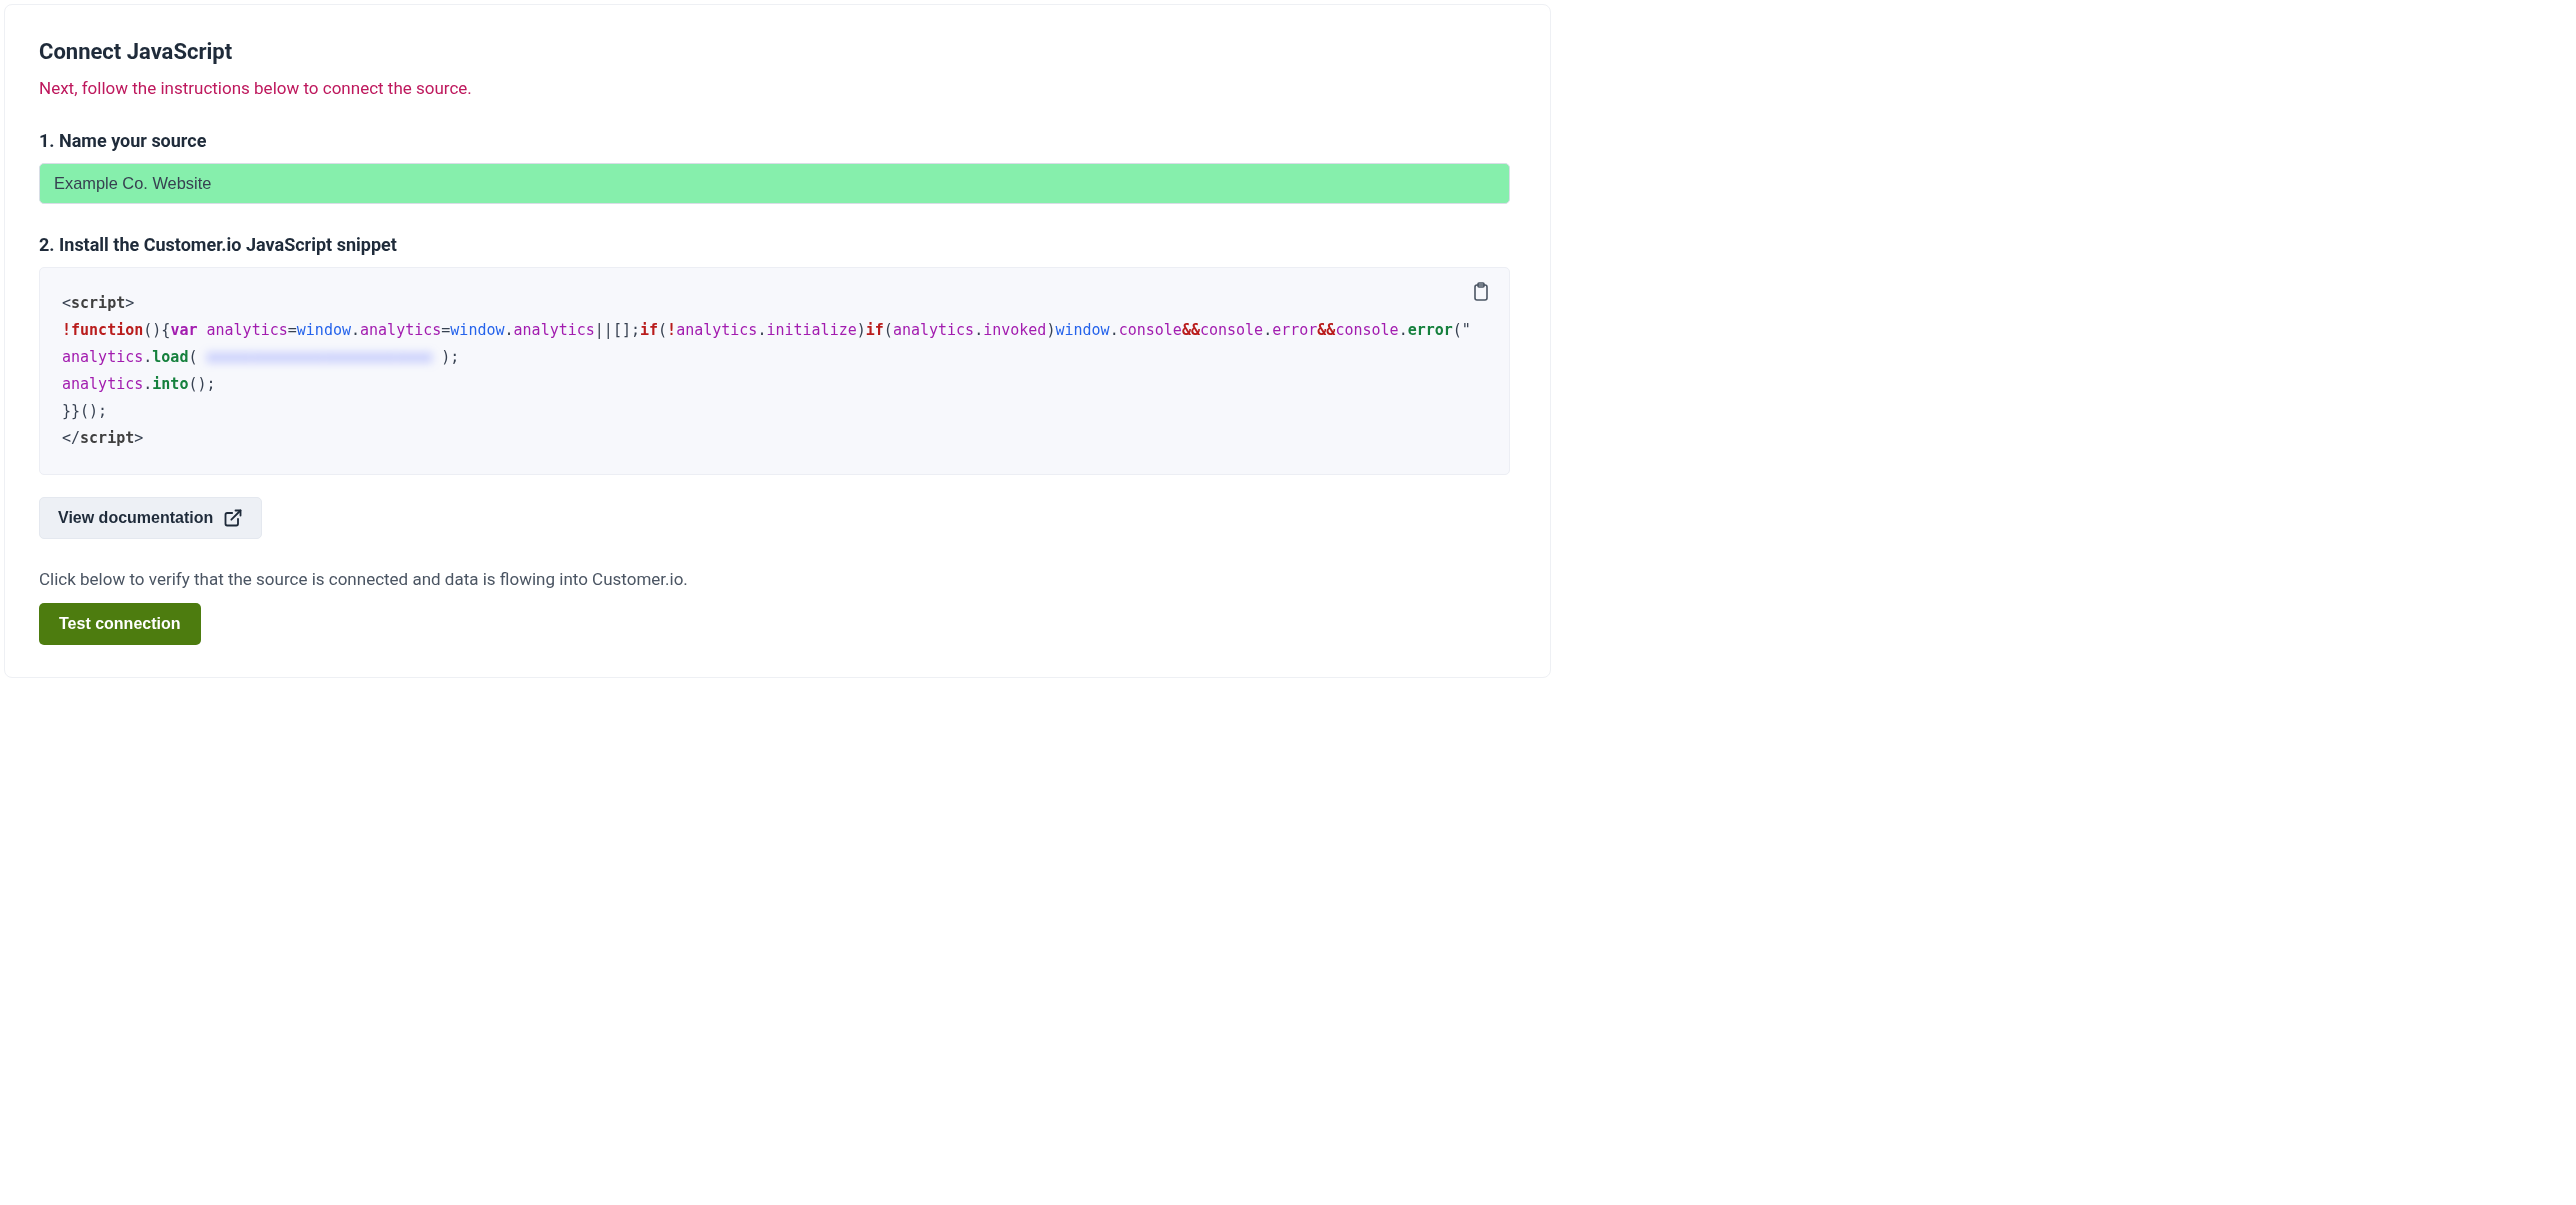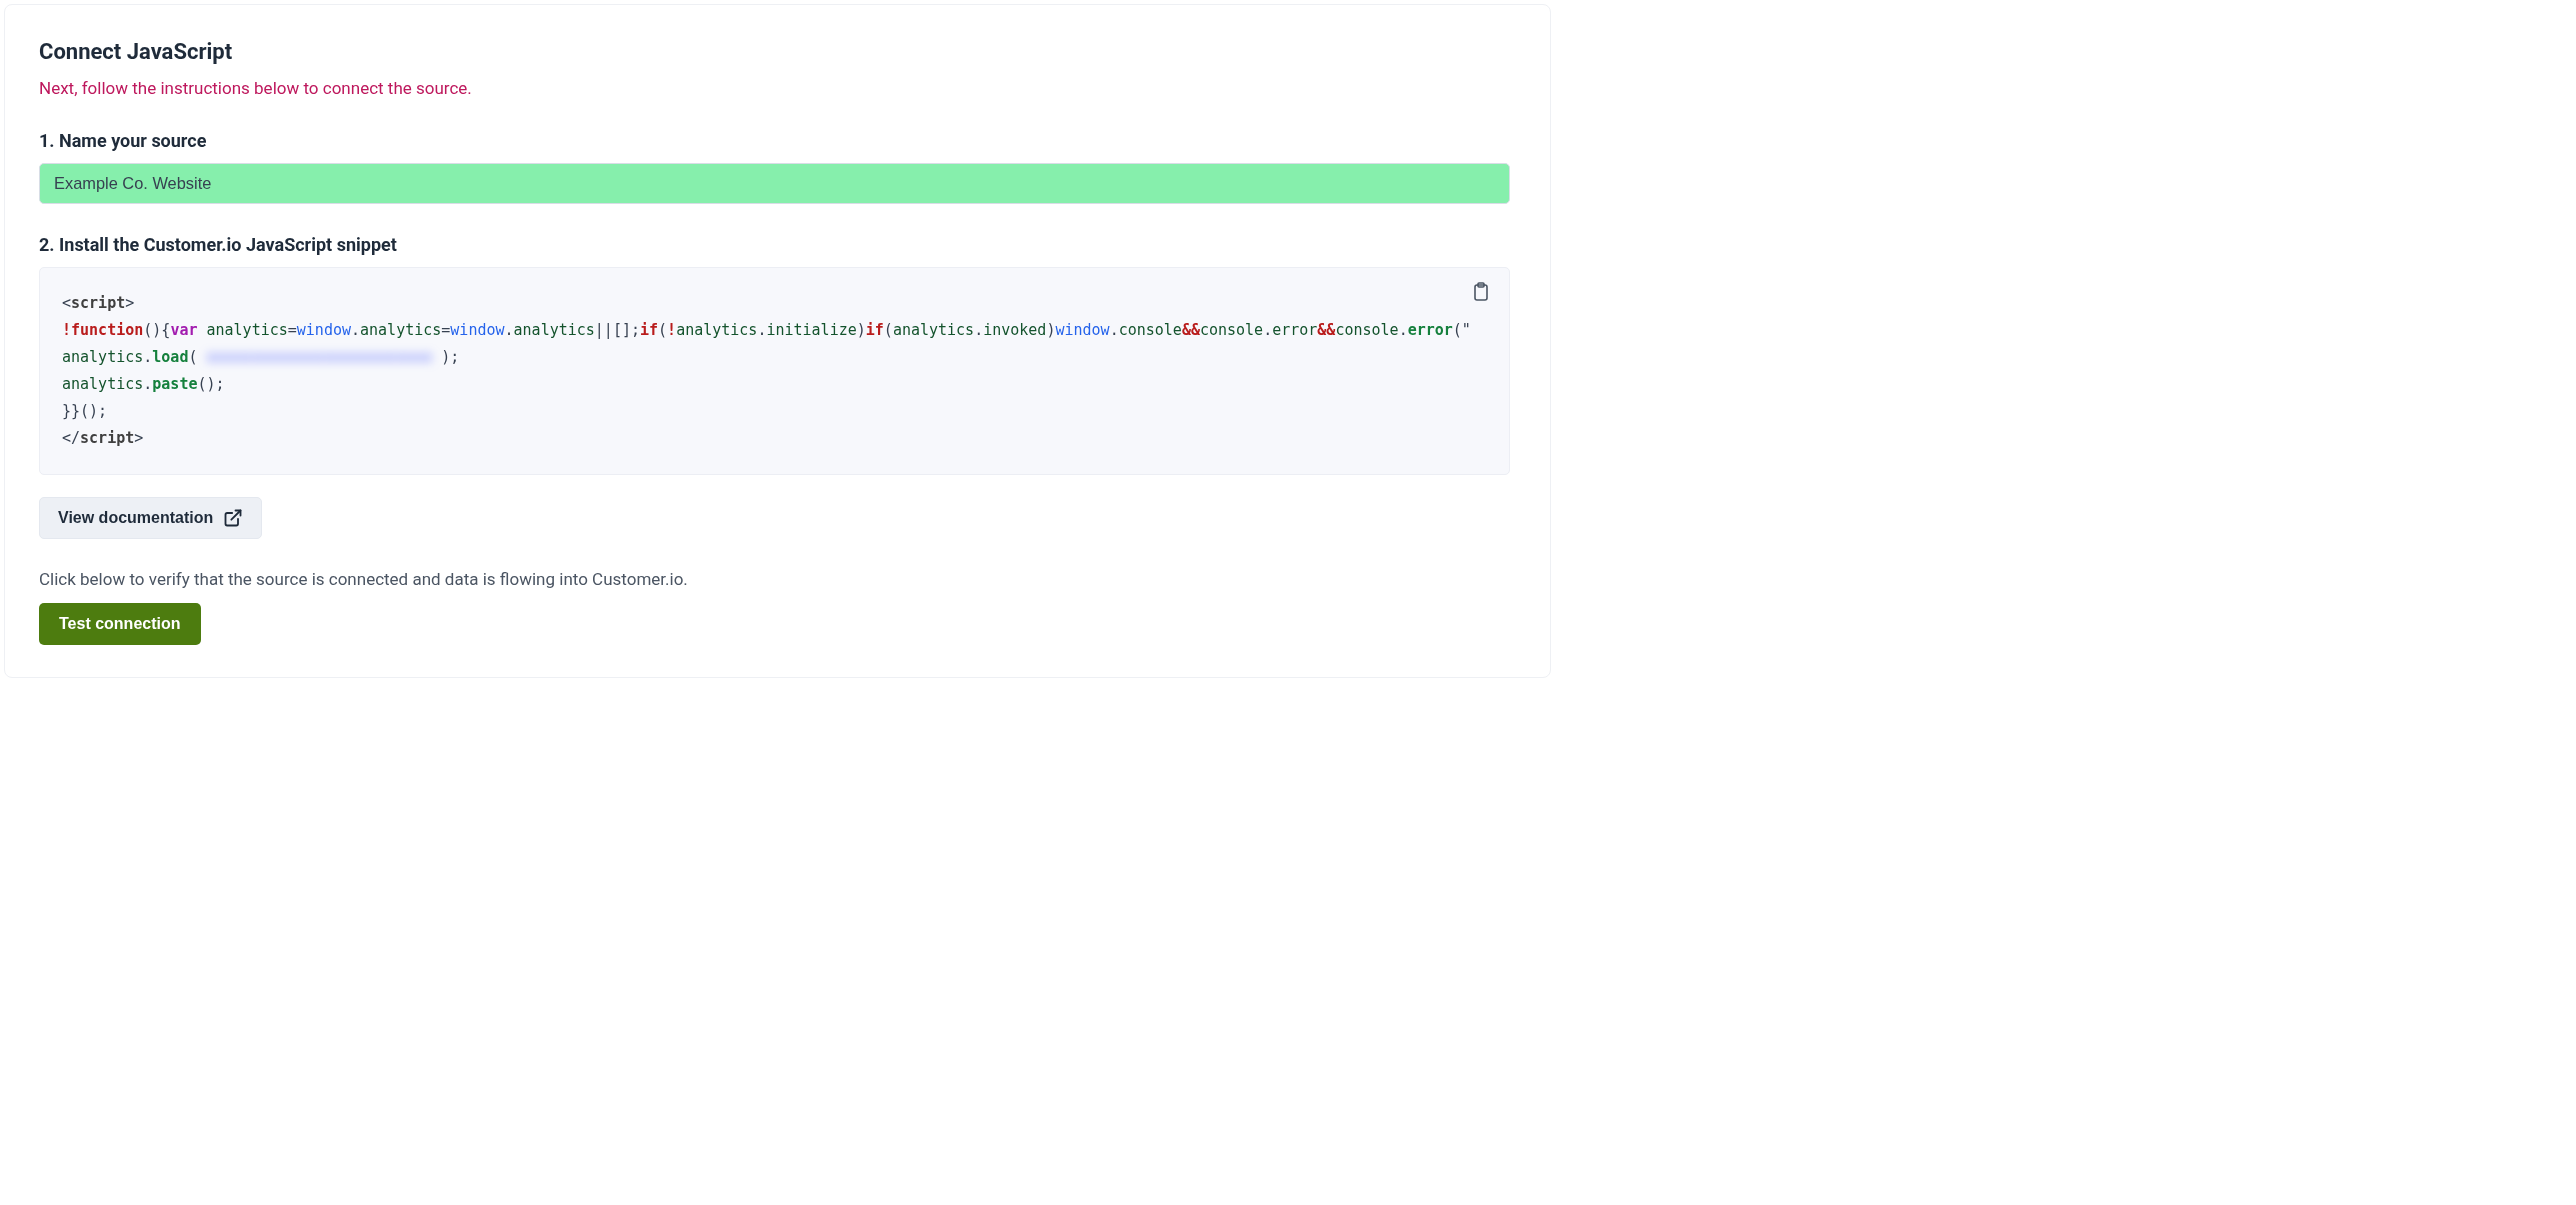--- a/index.html
+++ b/index.html
@@ -61,21 +61,21 @@
     font-size: 15px;
     line-height: 1.8;
     color: #374151;
     white-space: pre;
     overflow-x: hidden;
   }
   .tok-tag { color: #404040; font-weight: 600; margin-top: 21px; }
   .tok-punct { color: #374151; }
   .tok-kw { color: #b91c1c; font-weight: 600; }
   .tok-kw2 { color: #a21caf; font-weight: 600; }
-  .tok-id { color: #14532d; }
+  .tok-id { color: #a21caf; }
   .tok-win { color: #2563eb; }
   .tok-op { color: #b91c1c; font-weight: 600; }
   .tok-fn { color: #15803d; font-weight: 600; }
   .blurred {
     filter: blur(5px);
     color: #5b6cff;
     user-select: none;
   }
   .copy-btn {
     position: absolute;
@@ -135,21 +135,21 @@
   <div class="code-block-wrap">
     <button class="copy-btn" aria-label="Copy">
       <svg width="18" height="20" viewBox="0 0 18 20" fill="none" stroke="currentColor" stroke-width="1.6">
         <rect x="3" y="3" width="12" height="15" rx="2"></rect>
         <rect x="6" y="1" width="6" height="4" rx="1"></rect>
       </svg>
     </button>
     <div class="code-block"><span class="tok-punct">&lt;</span><span class="tok-tag">script</span><span class="tok-punct">&gt;</span>
 <span class="tok-op">!</span><span class="tok-kw">function</span><span class="tok-punct">(){</span><span class="tok-kw2">var</span><span> </span><span class="tok-id">analytics</span><span class="tok-punct">=</span><span class="tok-win">window</span><span class="tok-punct">.</span><span class="tok-id">analytics</span><span class="tok-punct">=</span><span class="tok-win">window</span><span class="tok-punct">.</span><span class="tok-id">analytics</span><span class="tok-punct">||[];</span><span class="tok-kw">if</span><span class="tok-punct">(</span><span class="tok-op">!</span><span class="tok-id">analytics</span><span class="tok-punct">.</span><span class="tok-id">initialize</span><span class="tok-punct">)</span><span class="tok-kw">if</span><span class="tok-punct">(</span><span class="tok-id">analytics</span><span class="tok-punct">.</span><span class="tok-id">invoked</span><span class="tok-punct">)</span><span class="tok-win">window</span><span class="tok-punct">.</span><span class="tok-id">console</span><span class="tok-op">&amp;&amp;</span><span class="tok-id">console</span><span class="tok-punct">.</span><span class="tok-id">error</span><span class="tok-op">&amp;&amp;</span><span class="tok-id">console</span><span class="tok-punct">.</span><span class="tok-fn">error</span><span class="tok-punct">("</span>
 <span class="tok-id">analytics</span><span class="tok-punct">.</span><span class="tok-fn">load</span><span class="tok-punct">(</span><span> </span><span class="blurred">xxxxxxxxxxxxxxxxxxxxxxxxx</span><span> </span><span class="tok-punct">);</span>
-<span class="tok-id">analytics</span><span class="tok-punct">.</span><span class="tok-fn">paste</span><span class="tok-punct">();</span>
+<span class="tok-id">analytics</span><span class="tok-punct">.</span><span class="tok-fn">into</span><span class="tok-punct">();</span>
 <span class="tok-punct">}}();</span>
 <span class="tok-punct">&lt;/</span><span class="tok-tag">script</span><span class="tok-punct">&gt;</span></div>
   </div>
 
   <button class="doc-btn">
     <span>View documentation</span>
     <svg width="20" height="20" viewBox="0 0 24 24" fill="none" stroke="currentColor" stroke-width="2.2" stroke-linecap="round" stroke-linejoin="round">
       <path d="M18 13v6a2 2 0 0 1-2 2H5a2 2 0 0 1-2-2V8a2 2 0 0 1 2-2h6"></path>
       <polyline points="15 3 21 3 21 9"></polyline>
       <line x1="10" y1="14" x2="21" y2="3"></line>

